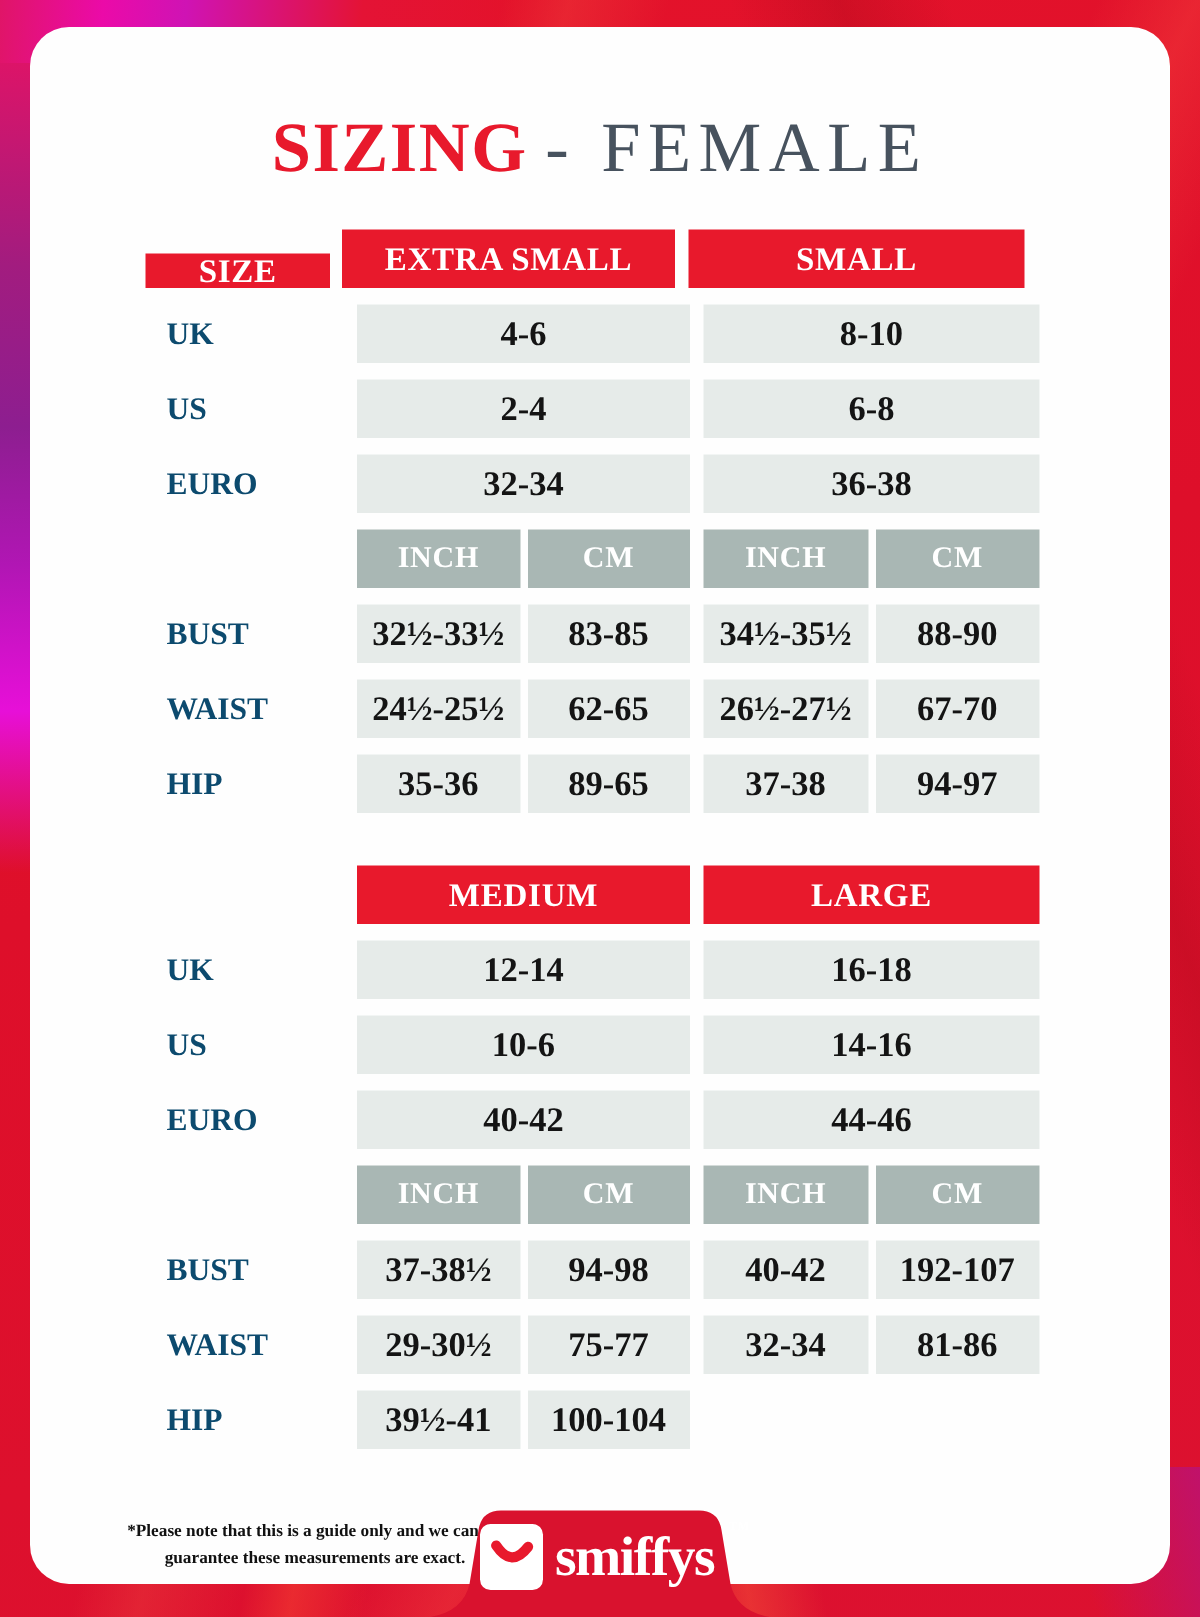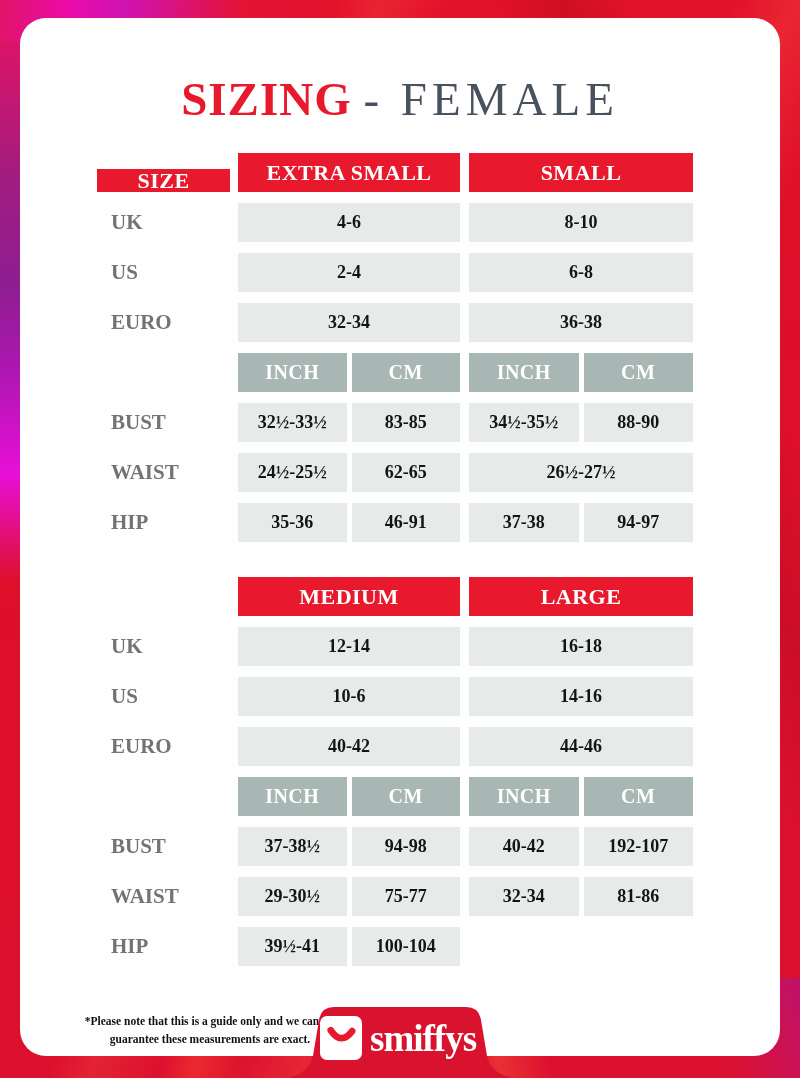--- a/index.html
+++ b/index.html
@@ -31,27 +31,27 @@
     background:#fefefe;border-radius:26px;}
   
   .title{position:absolute;left:0;top:54px;width:100%;text-align:center;
     font-size:47px;white-space:nowrap;}
   .title .brand-word{font-weight:bold;color:#e8192c;letter-spacing:1px;}
   .title .category-word{font-weight:normal;color:#47525e;letter-spacing:5px;}
   
   .tables{position:absolute;left:77px;top:135px;width:600px;}
   .row{display:flex;height:39px;margin-bottom:11px;}
   .label-cell{width:133px;display:flex;align-items:center;box-sizing:border-box;padding-left:14px;
-    font-size:21px;font-weight:bold;color:#737373;flex:none;}
+    font-size:21px;font-weight:bold;color:#0c4a6e;flex:none;}
   .red-box{background:#e8192c;color:#fff;font-weight:bold;font-size:22px;letter-spacing:.5px;
     display:flex;align-items:center;justify-content:center;}
-  .size-head{width:133px;flex:none;margin-top:16px;}
+  .size-head{width:123px;flex:none;margin-top:16px;}
   .col1{width:222px;margin-left:8px;flex:none;}
   .col2{width:224px;margin-left:9px;flex:none;}
-  .val{background:#e6ebe9;color:#141414;font-weight:bold;font-size:18px;
+  .val{background:#e6ebe9;color:#141414;font-weight:bold;font-size:23px;
     display:flex;align-items:center;justify-content:center;}
   .pair{display:flex;gap:5px;}
   .pair > div{flex:1;}
   .unit{background:#a9b7b4;color:#fff;font-weight:bold;font-size:20px;
     display:flex;align-items:center;justify-content:center;letter-spacing:.5px;}
   .section-gap{height:24px;}
   
   .disclaimer{position:absolute;left:55px;top:1013px;width:310px;text-align:center;
     font-size:11.5px;font-weight:bold;color:#111;line-height:1.55;}
   .logo-tab{position:absolute;left:285px;top:998px;width:230px;height:80px;}
@@ -125,27 +125,28 @@
           </div>
         </div>
         <div class="row">
           <div class="label-cell">WAIST</div>
           <div class="pair col1">
             <div class="val">24½-25½</div>
             <div class="val">62-65</div>
           </div>
           <div class="pair col2">
             <div class="val">26½-27½</div>
+            <div class="val">67-70</div>
           </div>
         </div>
         <div class="row">
           <div class="label-cell">HIP</div>
           <div class="pair col1">
             <div class="val">35-36</div>
-            <div class="val">46-91</div>
+            <div class="val">89-65</div>
           </div>
           <div class="pair col2">
             <div class="val">37-38</div>
             <div class="val">94-97</div>
           </div>
         </div>
       </div>
 
       <div class="section-gap"></div>
 

